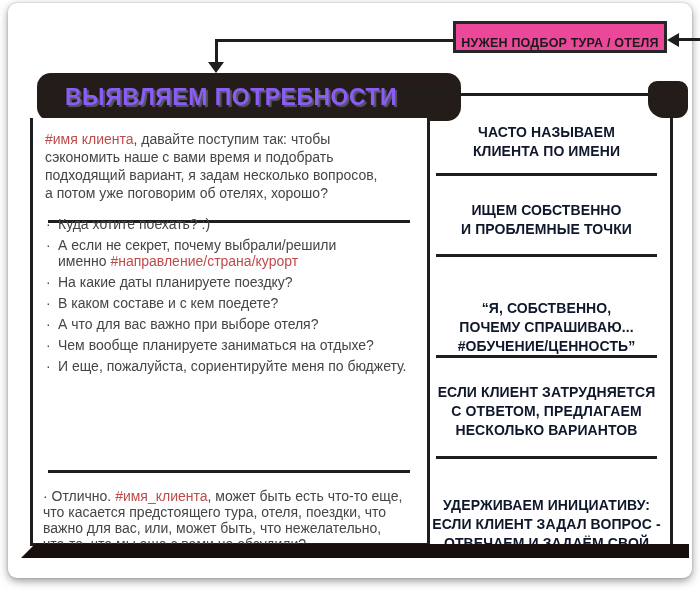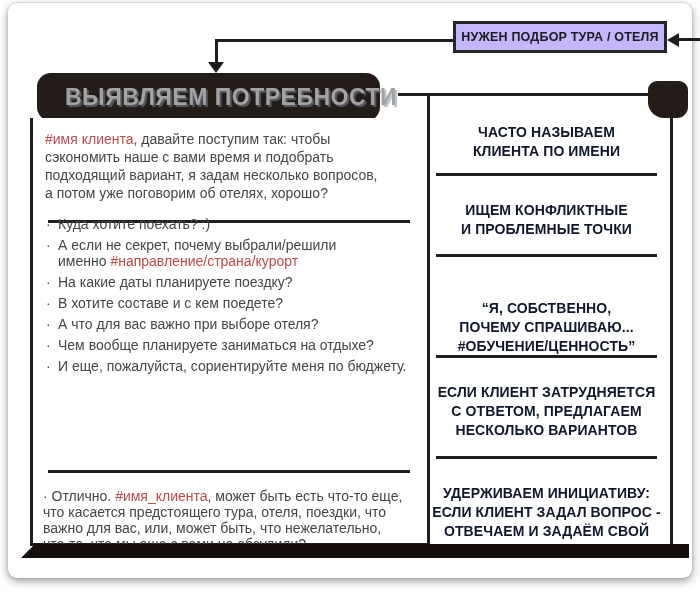--- a/index.html
+++ b/index.html
@@ -23,30 +23,30 @@
     border-top: 11px solid var(--ink);
   }
   .arrow-left {
     position: absolute; left: 667px; top: 33px; width: 0; height: 0;
     border-top: 7px solid transparent; border-bottom: 7px solid transparent;
     border-right: 12px solid var(--ink);
   }
 
   .flow-box {
     position: absolute; left: 453px; top: 21px; width: 214px; height: 32px;
-    background: #c4b5fd; border: 3px solid #262626;
-    display: flex; align-items: center; justify-content: center;
+    background: #ec4899; border: 3px solid #262626;
+    display: flex; align-items: flex-end; justify-content: center;
     font-size: 12.5px; font-weight: bold; color: #1b1b1b; letter-spacing: .2px;
     white-space: nowrap;
   }
 
   .header {
-    position: absolute; left: 37px; top: 73px; width: 343px; height: 48px;
+    position: absolute; left: 37px; top: 73px; width: 424px; height: 48px;
     background: var(--header-bg); border-radius: 14px;
-    color: #a3a3a3; font-size: 23px; font-weight: bold; letter-spacing: .5px;
+    color: #8b5cf6; font-size: 23px; font-weight: bold; letter-spacing: .5px;
     line-height: 48px; padding-left: 28px; white-space: nowrap;
     text-shadow: 2px 2px 1px rgba(130,140,155,.55);
   }
 
   .tab {
     position: absolute; left: 648px; top: 81px; width: 40px; height: 37px;
     background: var(--header-bg); border-radius: 9px 9px 11px 16px;
   }
 
   .left-box {
@@ -110,48 +110,48 @@
 подходящий вариант, я задам несколько вопросов,
 а потом уже поговорим об отелях, хорошо?</span></div>
 
   <div class="sep-l" style="top:220px"></div>
 
   <div class="qlist">
     <div class="q"><span>Куда хотите поехать? :)</span><span class="red"></span></div>
     <div class="q"><span>А если не секрет, почему выбрали/решили
 именно </span><span class="red">#направление/страна/курорт</span></div>
     <div class="q"><span>На какие даты планируете поездку?</span><span class="red"></span></div>
-    <div class="q"><span>В хотите составе и с кем поедете?</span><span class="red"></span></div>
+    <div class="q"><span>В каком составе и с кем поедете?</span><span class="red"></span></div>
     <div class="q"><span>А что для вас важно при выборе отеля?</span><span class="red"></span></div>
     <div class="q"><span>Чем вообще планируете заниматься на отдыхе?</span><span class="red"></span></div>
     <div class="q"><span>И еще, пожалуйста, сориентируйте меня по бюджету.</span><span class="red"></span></div>
   </div>
 
   <div class="sep-l" style="top:470px"></div>
 
   <div class="para closing"><span>Отлично. </span><span class="red">#имя_клиента</span><span>, может быть есть что-то еще,
 что касается предстоящего тура, отеля, поездки, что
 важно для вас, или, может быть, что нежелательно,
 что-то, что мы еще с вами не обсудили?</span></div>
 
   <div class="line v" style="left:427px;top:93px;height:453px"></div>
   <div class="line v" style="left:670px;top:116px;height:430px"></div>
 
   <div class="tip" style="top:123px">ЧАСТО НАЗЫВАЕМ
 КЛИЕНТА ПО ИМЕНИ</div>
   <div class="sep-r" style="top:173px"></div>
-  <div class="tip" style="top:201px">ИЩЕМ КОНФЛИКТНЫЕ
+  <div class="tip" style="top:201px">ИЩЕМ СОБСТВЕННО
 И ПРОБЛЕМНЫЕ ТОЧКИ</div>
   <div class="sep-r" style="top:254px"></div>
   <div class="tip" style="top:299px">“Я, СОБСТВЕННО,
 ПОЧЕМУ СПРАШИВАЮ...
 #ОБУЧЕНИЕ/ЦЕННОСТЬ”</div>
   <div class="sep-r" style="top:355px"></div>
   <div class="tip" style="top:383px">ЕСЛИ КЛИЕНТ ЗАТРУДНЯЕТСЯ
 С ОТВЕТОМ, ПРЕДЛАГАЕМ
 НЕСКОЛЬКО ВАРИАНТОВ</div>
   <div class="sep-r" style="top:456px"></div>
-  <div class="tip" style="top:484px">УДЕРЖИВАЕМ ИНИЦИАТИВУ:
+  <div class="tip" style="top:496px">УДЕРЖИВАЕМ ИНИЦИАТИВУ:
 ЕСЛИ КЛИЕНТ ЗАДАЛ ВОПРОС -
 ОТВЕЧАЕМ И ЗАДАЁМ СВОЙ</div>
 
   <div class="bottom-bar"></div>
 </div>
 
 </body></html>

